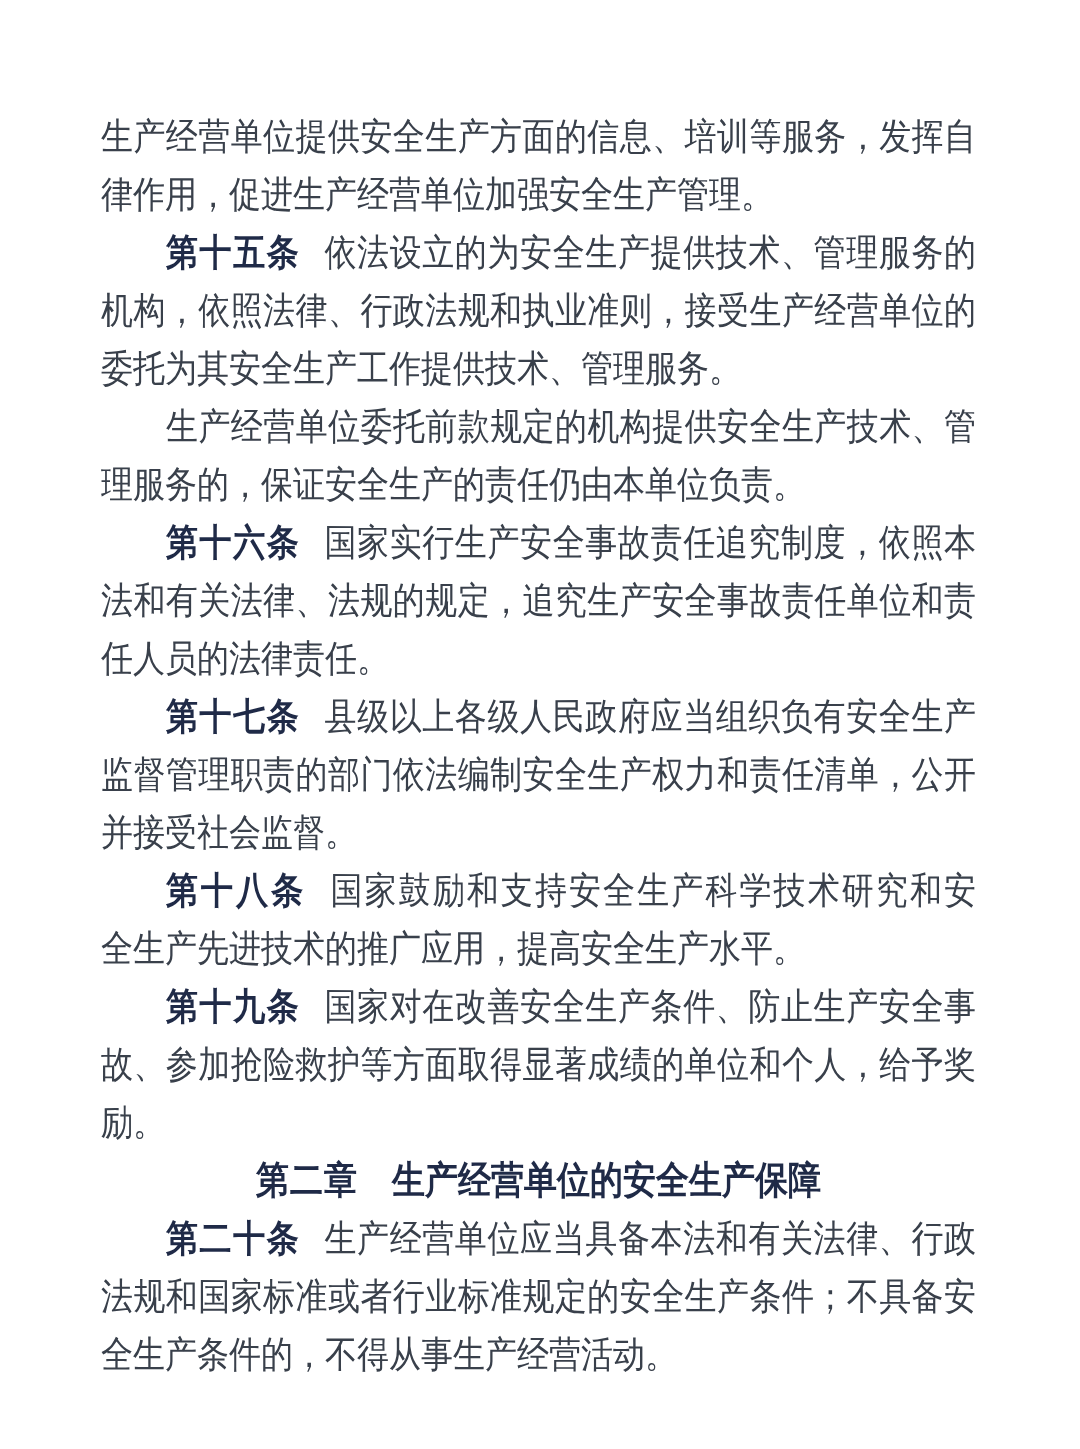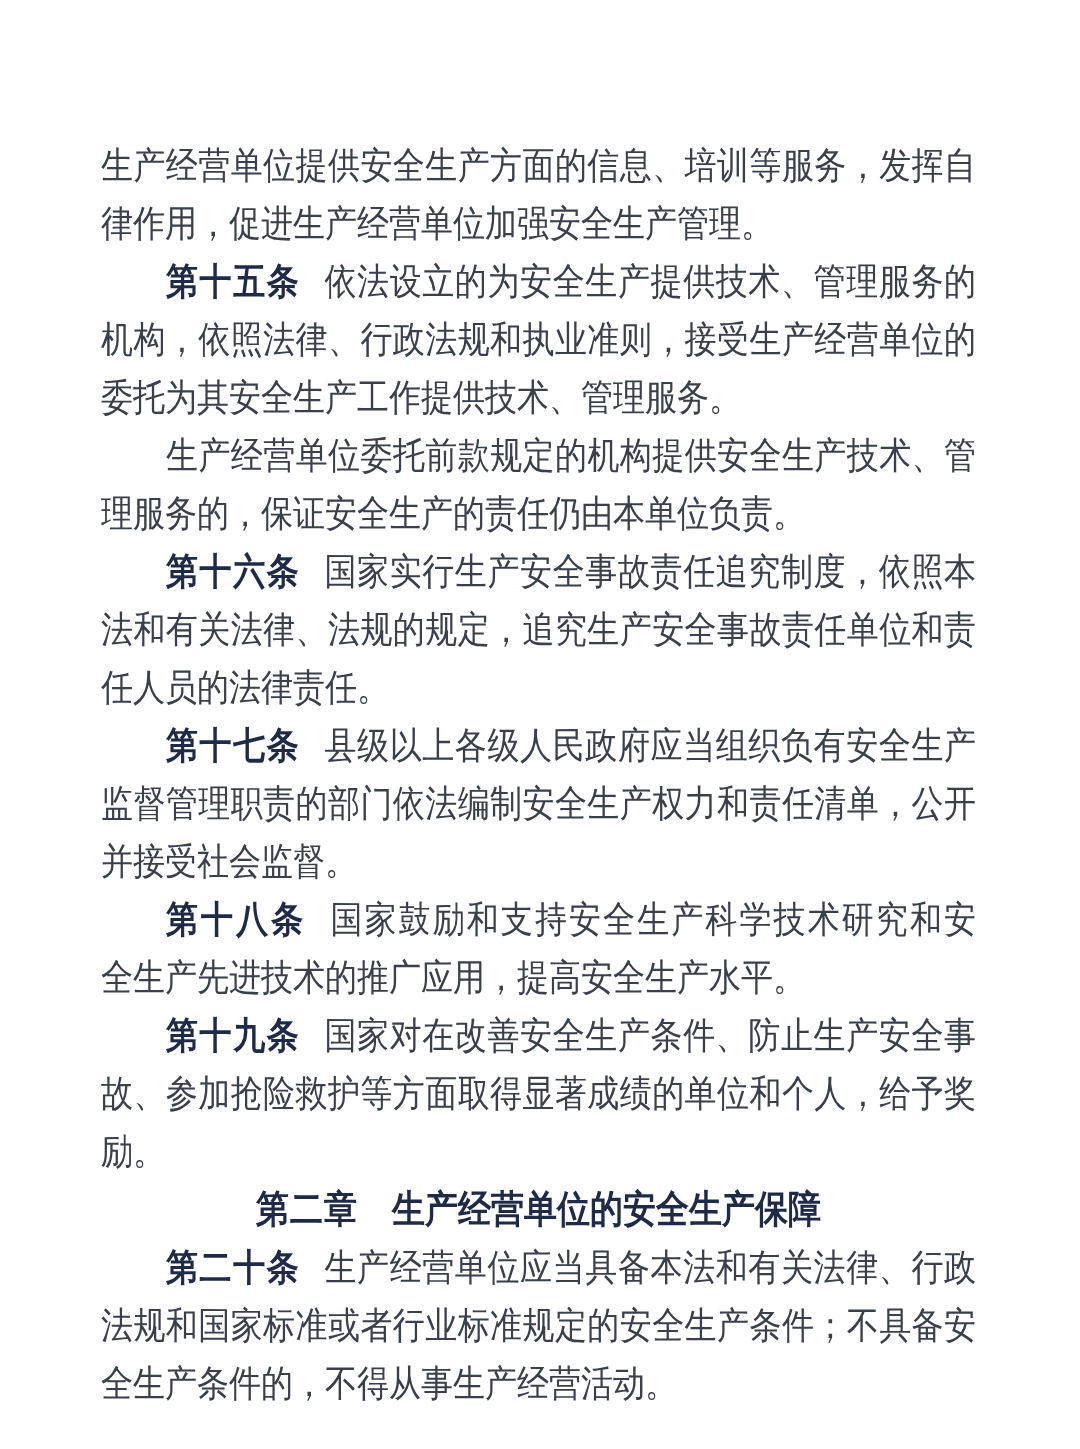--- a/index.html
+++ b/index.html
@@ -11,21 +11,20 @@
     height: 1449px;
     background: var(--bg, #ffffff);
     overflow: hidden;
   }
   .page {
     box-sizing: border-box;
     width: 1080px;
     height: 1231px;
     padding: 107px 104px 0 101px;
     background: var(--bg, #ffffff);
-    margin-top: 29px;
   }
   .line {
     height: 58px;
     line-height: 58px;
     font-family: "Liberation Serif", "DejaVu Serif", serif;
     font-size: 32px;
     color: var(--body-color, #39404b);
     text-align: justify;
     text-align-last: left;
     transform: scaleY(1.16);

